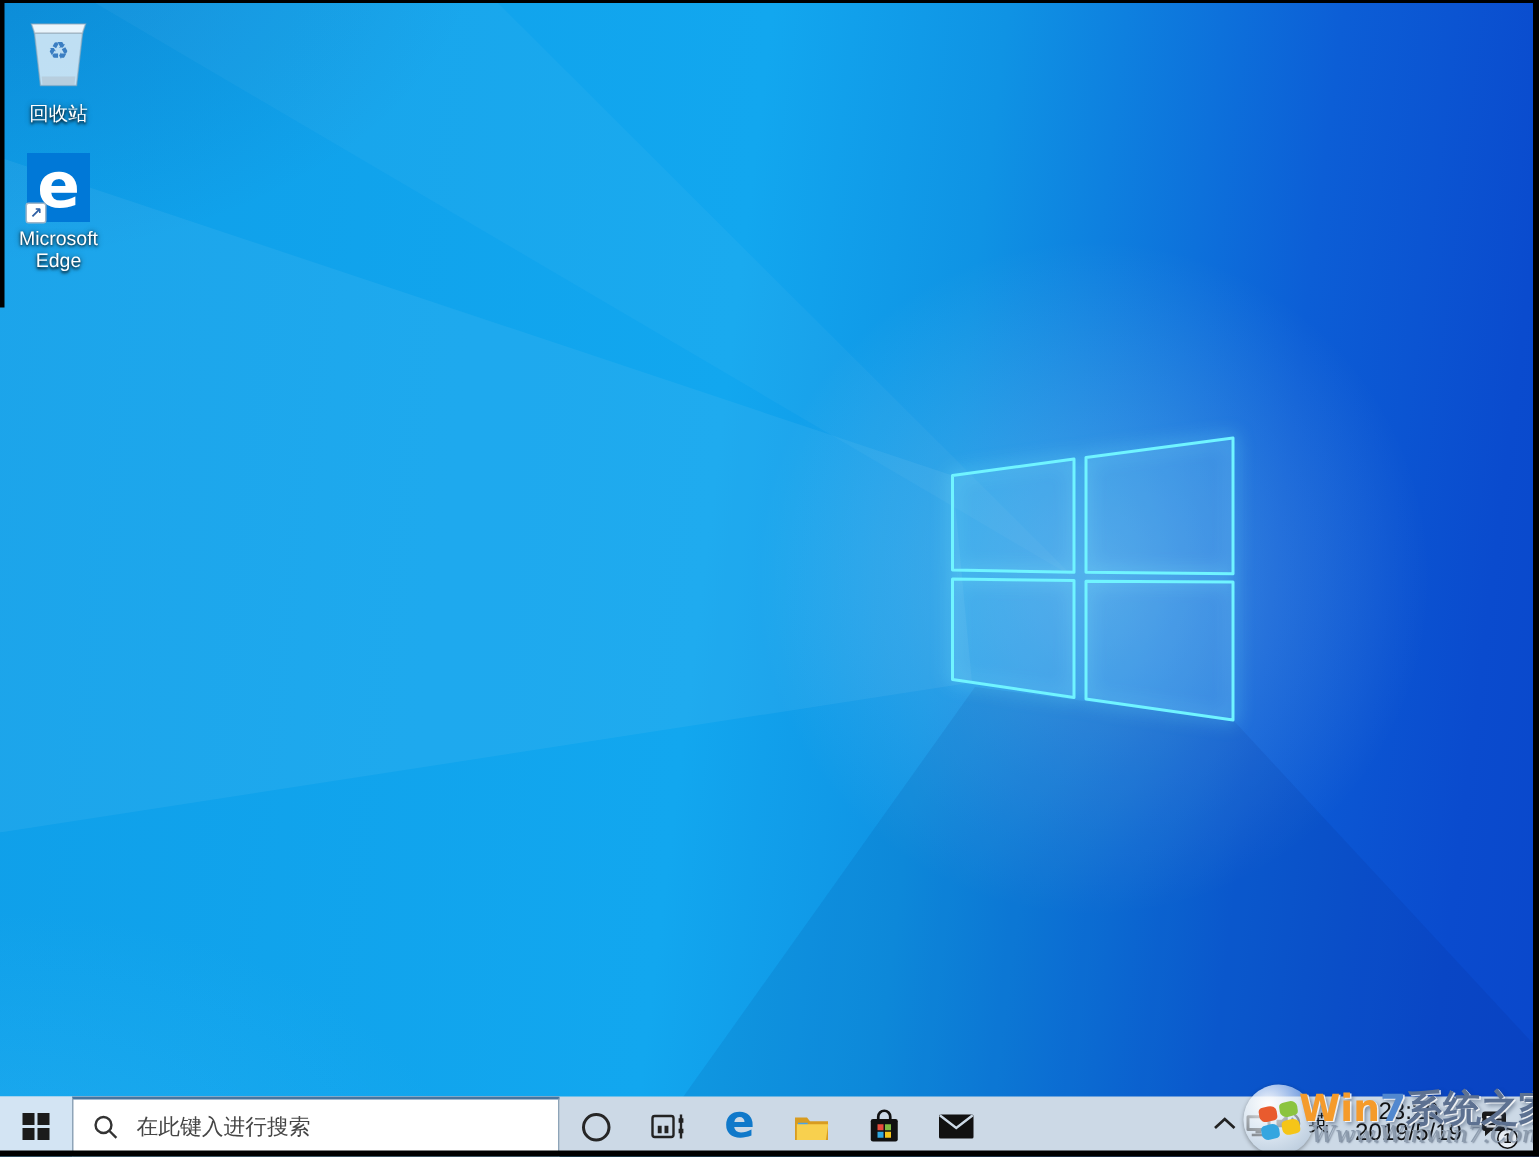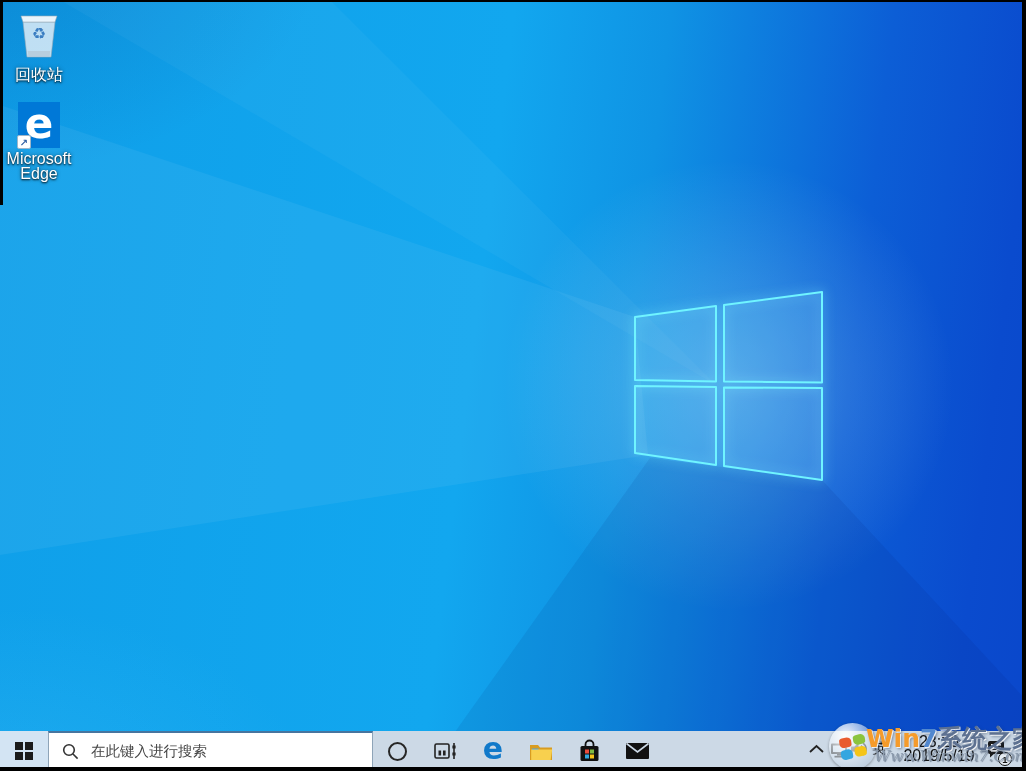--- a/index.html
+++ b/index.html
@@ -23,41 +23,41 @@
     clip-path:polygon(650px 458px,822px 480px,1026px 700px,1026px 767px,430px 767px);}
   
   .win-logo{position:absolute;left:600px;top:260px;filter:drop-shadow(0 0 6px rgba(130,245,255,0.75));}
   
   .edge-top{position:absolute;top:0;left:0;right:0;height:2px;background:#000;z-index:40;}
   .edge-right{position:absolute;top:0;bottom:0;right:0;width:4px;background:#000;z-index:40;}
   .edge-bottom{position:absolute;left:0;right:0;bottom:0;height:4px;background:#000;z-index:40;}
   .edge-left{position:absolute;top:0;left:0;width:3px;height:205px;background:#000;z-index:40;}
   
   .desk-icon{position:absolute;width:76px;text-align:center;cursor:default;}
-  .desk-icon .lbl{margin-top:3px;color:#fff;font-size:16px;line-height:15px;
+  .desk-icon .lbl{margin-top:3px;color:#fff;font-size:13px;line-height:15px;
     text-shadow:0 1px 2px rgba(0,0,0,0.9),0 0 4px rgba(0,0,0,0.45);}
   .di-recycle{left:1px;top:8px;}
   .di-edge{left:1px;top:102px;}
   .edge-art{position:relative;width:42px;height:46px;margin:0 auto;background:#0078d7;
     display:flex;align-items:center;justify-content:center;}
   .edge-art .e{color:#fff;font-weight:bold;font-size:42px;line-height:42px;
     font-family:"DejaVu Sans",sans-serif;margin-top:-3px;}
   .sc-arrow{position:absolute;left:-1px;bottom:-1px;width:14px;height:14px;background:#fff;
     border:1px solid #9fb6c9;border-radius:2px;display:flex;align-items:center;justify-content:center;
     font-size:10px;color:#2f5fa3;font-weight:bold;}
   
   .taskbar{position:absolute;left:0;right:0;bottom:0;height:40px;background:#ccd9e6;z-index:5;
     display:flex;align-items:stretch;}
   .tb-start{width:48px;display:flex;align-items:center;justify-content:center;background:#d3e4f3;}
   .start-glyph{display:grid;grid-template-columns:8px 8px;grid-template-rows:8px 8px;gap:2px;}
   .start-glyph div{background:#1b1b1b;}
   .tb-search{width:325px;background:#fff;border:1px solid #8ea4b8;border-top:2px solid #47759f;
     display:flex;align-items:center;padding-left:13px;gap:10px;}
   .tb-search input{border:none;outline:none;background:transparent;font-size:14.5px;color:#14532d;
-    width:250px;font-family:Liberation Serif, serif;}
+    width:250px;font-family:Liberation Sans, sans-serif;}
   .tb-search input::placeholder{color:#454545;opacity:1;}
   .tb-btn{width:48px;display:flex;align-items:center;justify-content:center;}
   .cortana-ring{width:19px;height:19px;border:2.4px solid #262626;border-radius:50%;}
   .edge-tb{font-weight:bold;font-size:30px;line-height:30px;color:#1079ca;
     font-family:"DejaVu Sans",sans-serif;margin-top:-4px;}
   
   .tray-item{position:absolute;top:0;height:36px;display:flex;align-items:center;justify-content:center;z-index:7;}
   .t-chevron{left:806px;width:20px;}
   .t-network{left:829px;width:20px;}
   .t-volume{left:849px;width:20px;}

